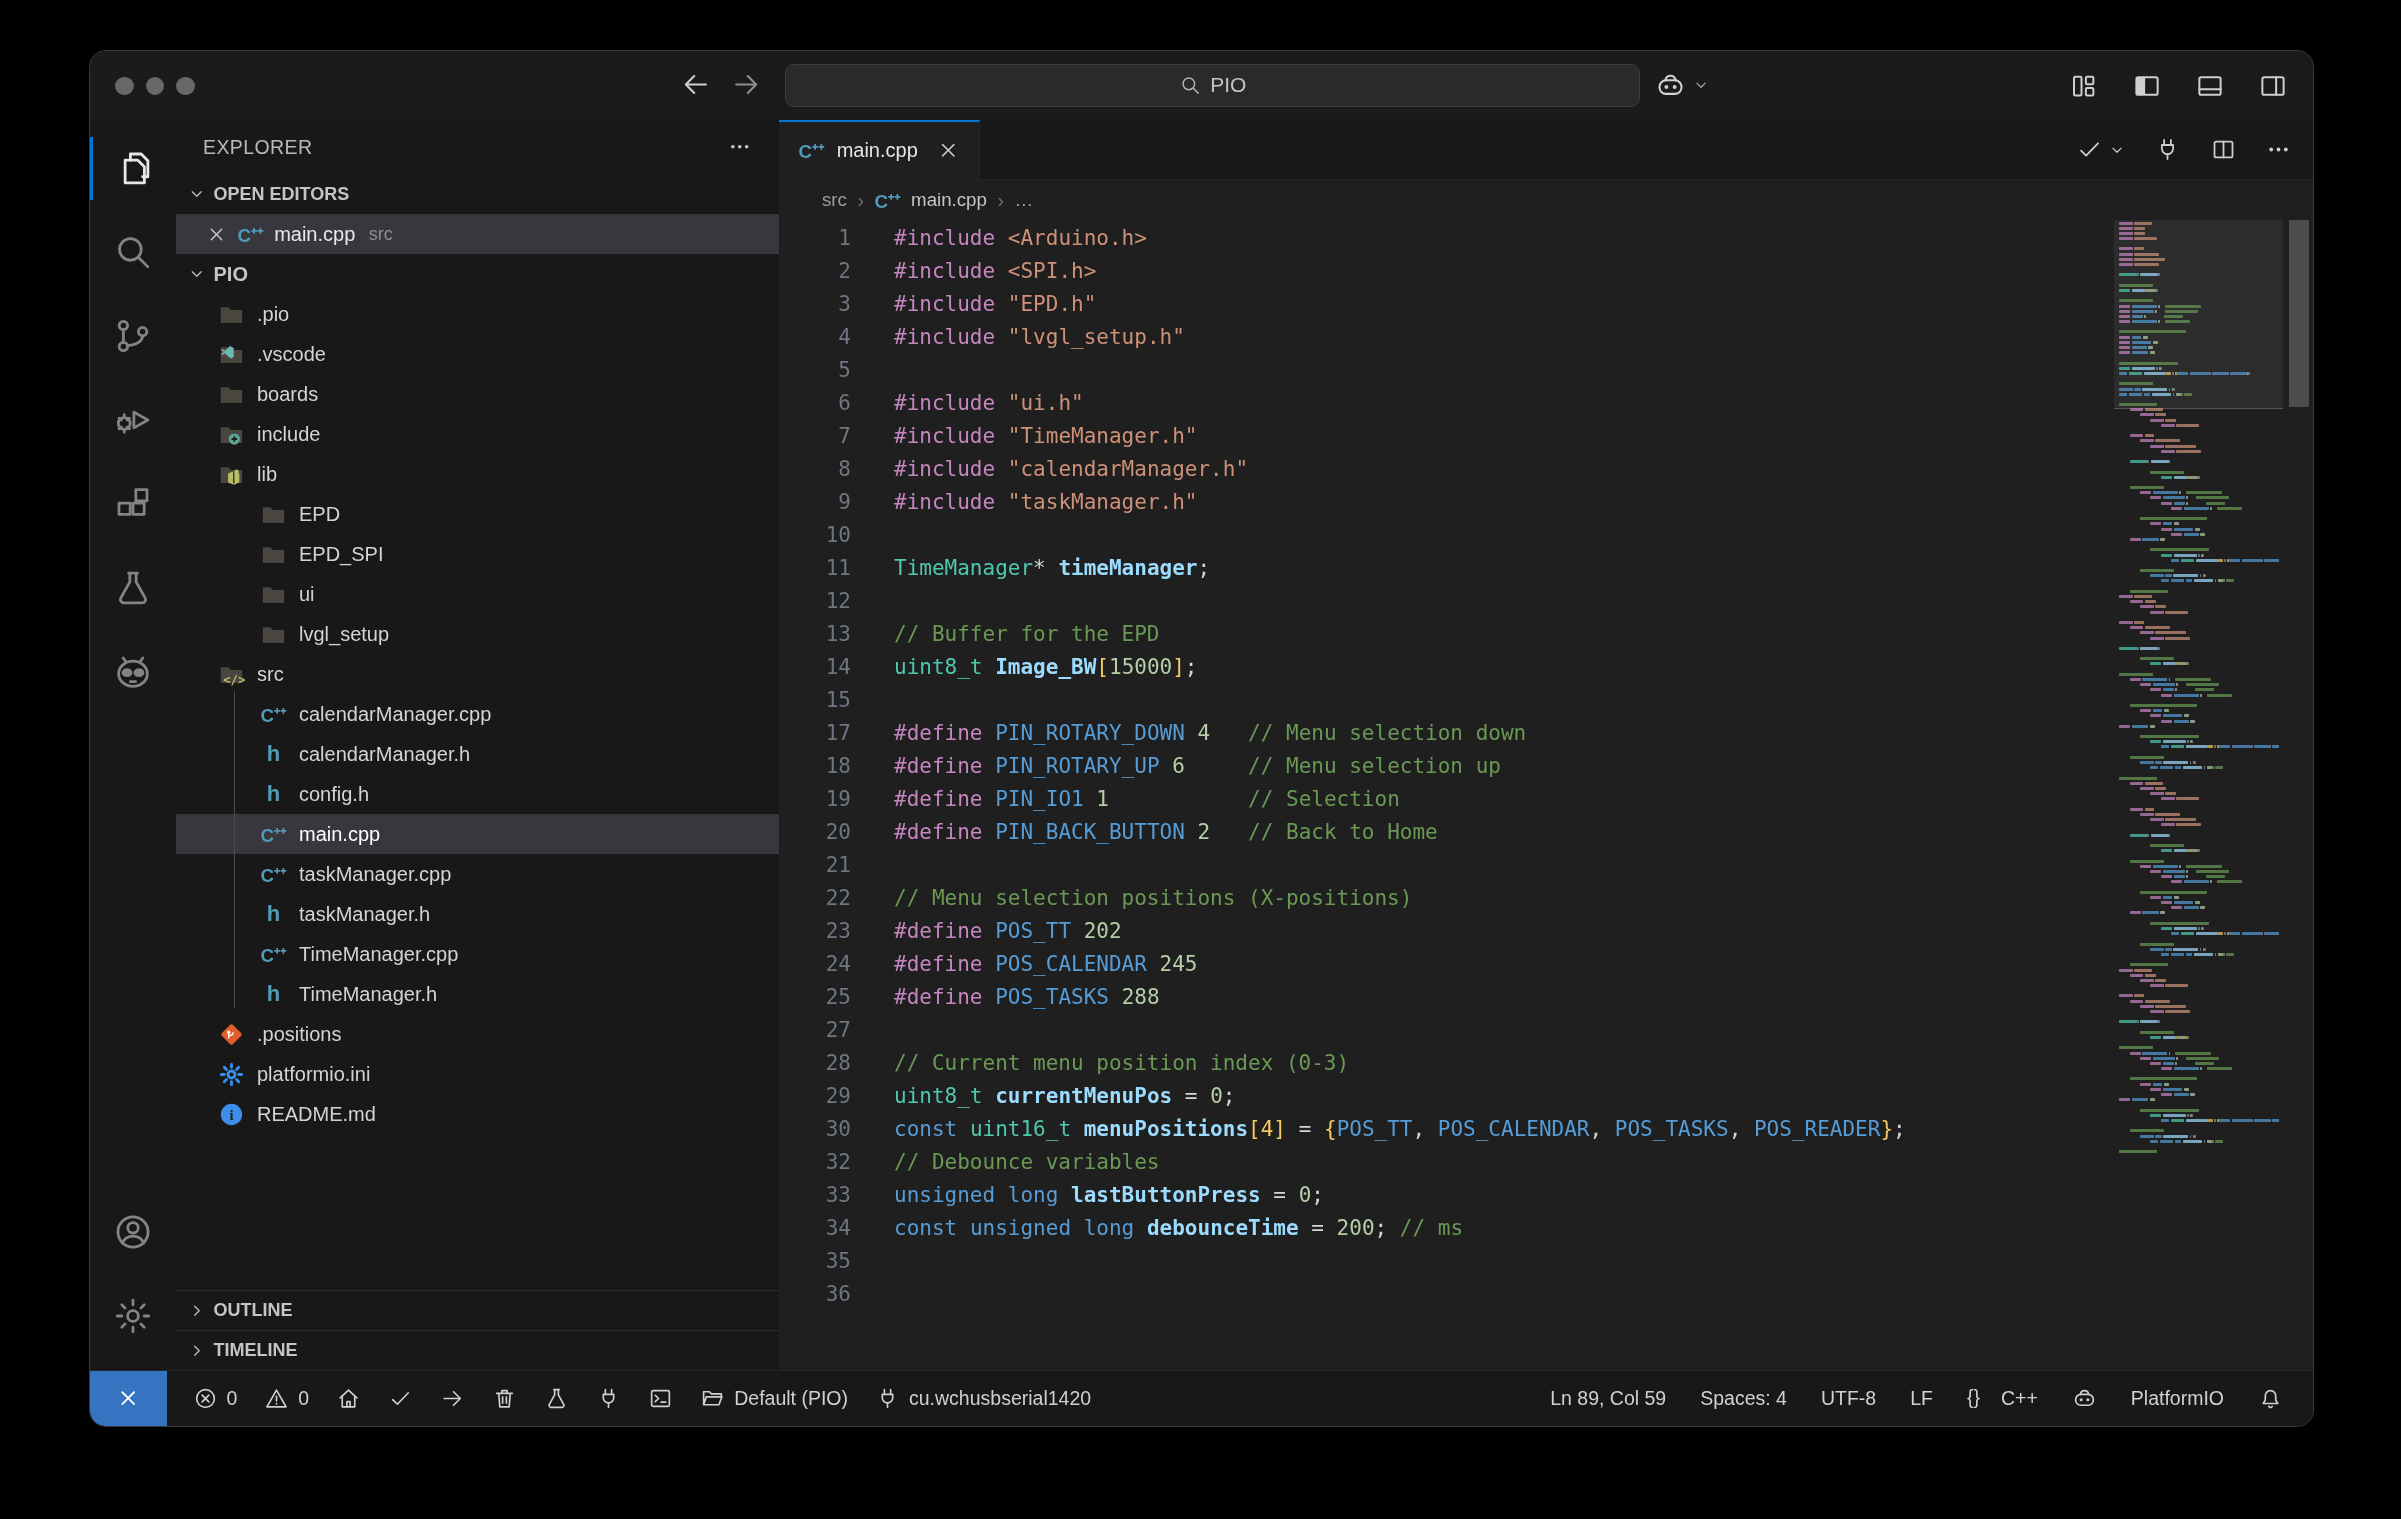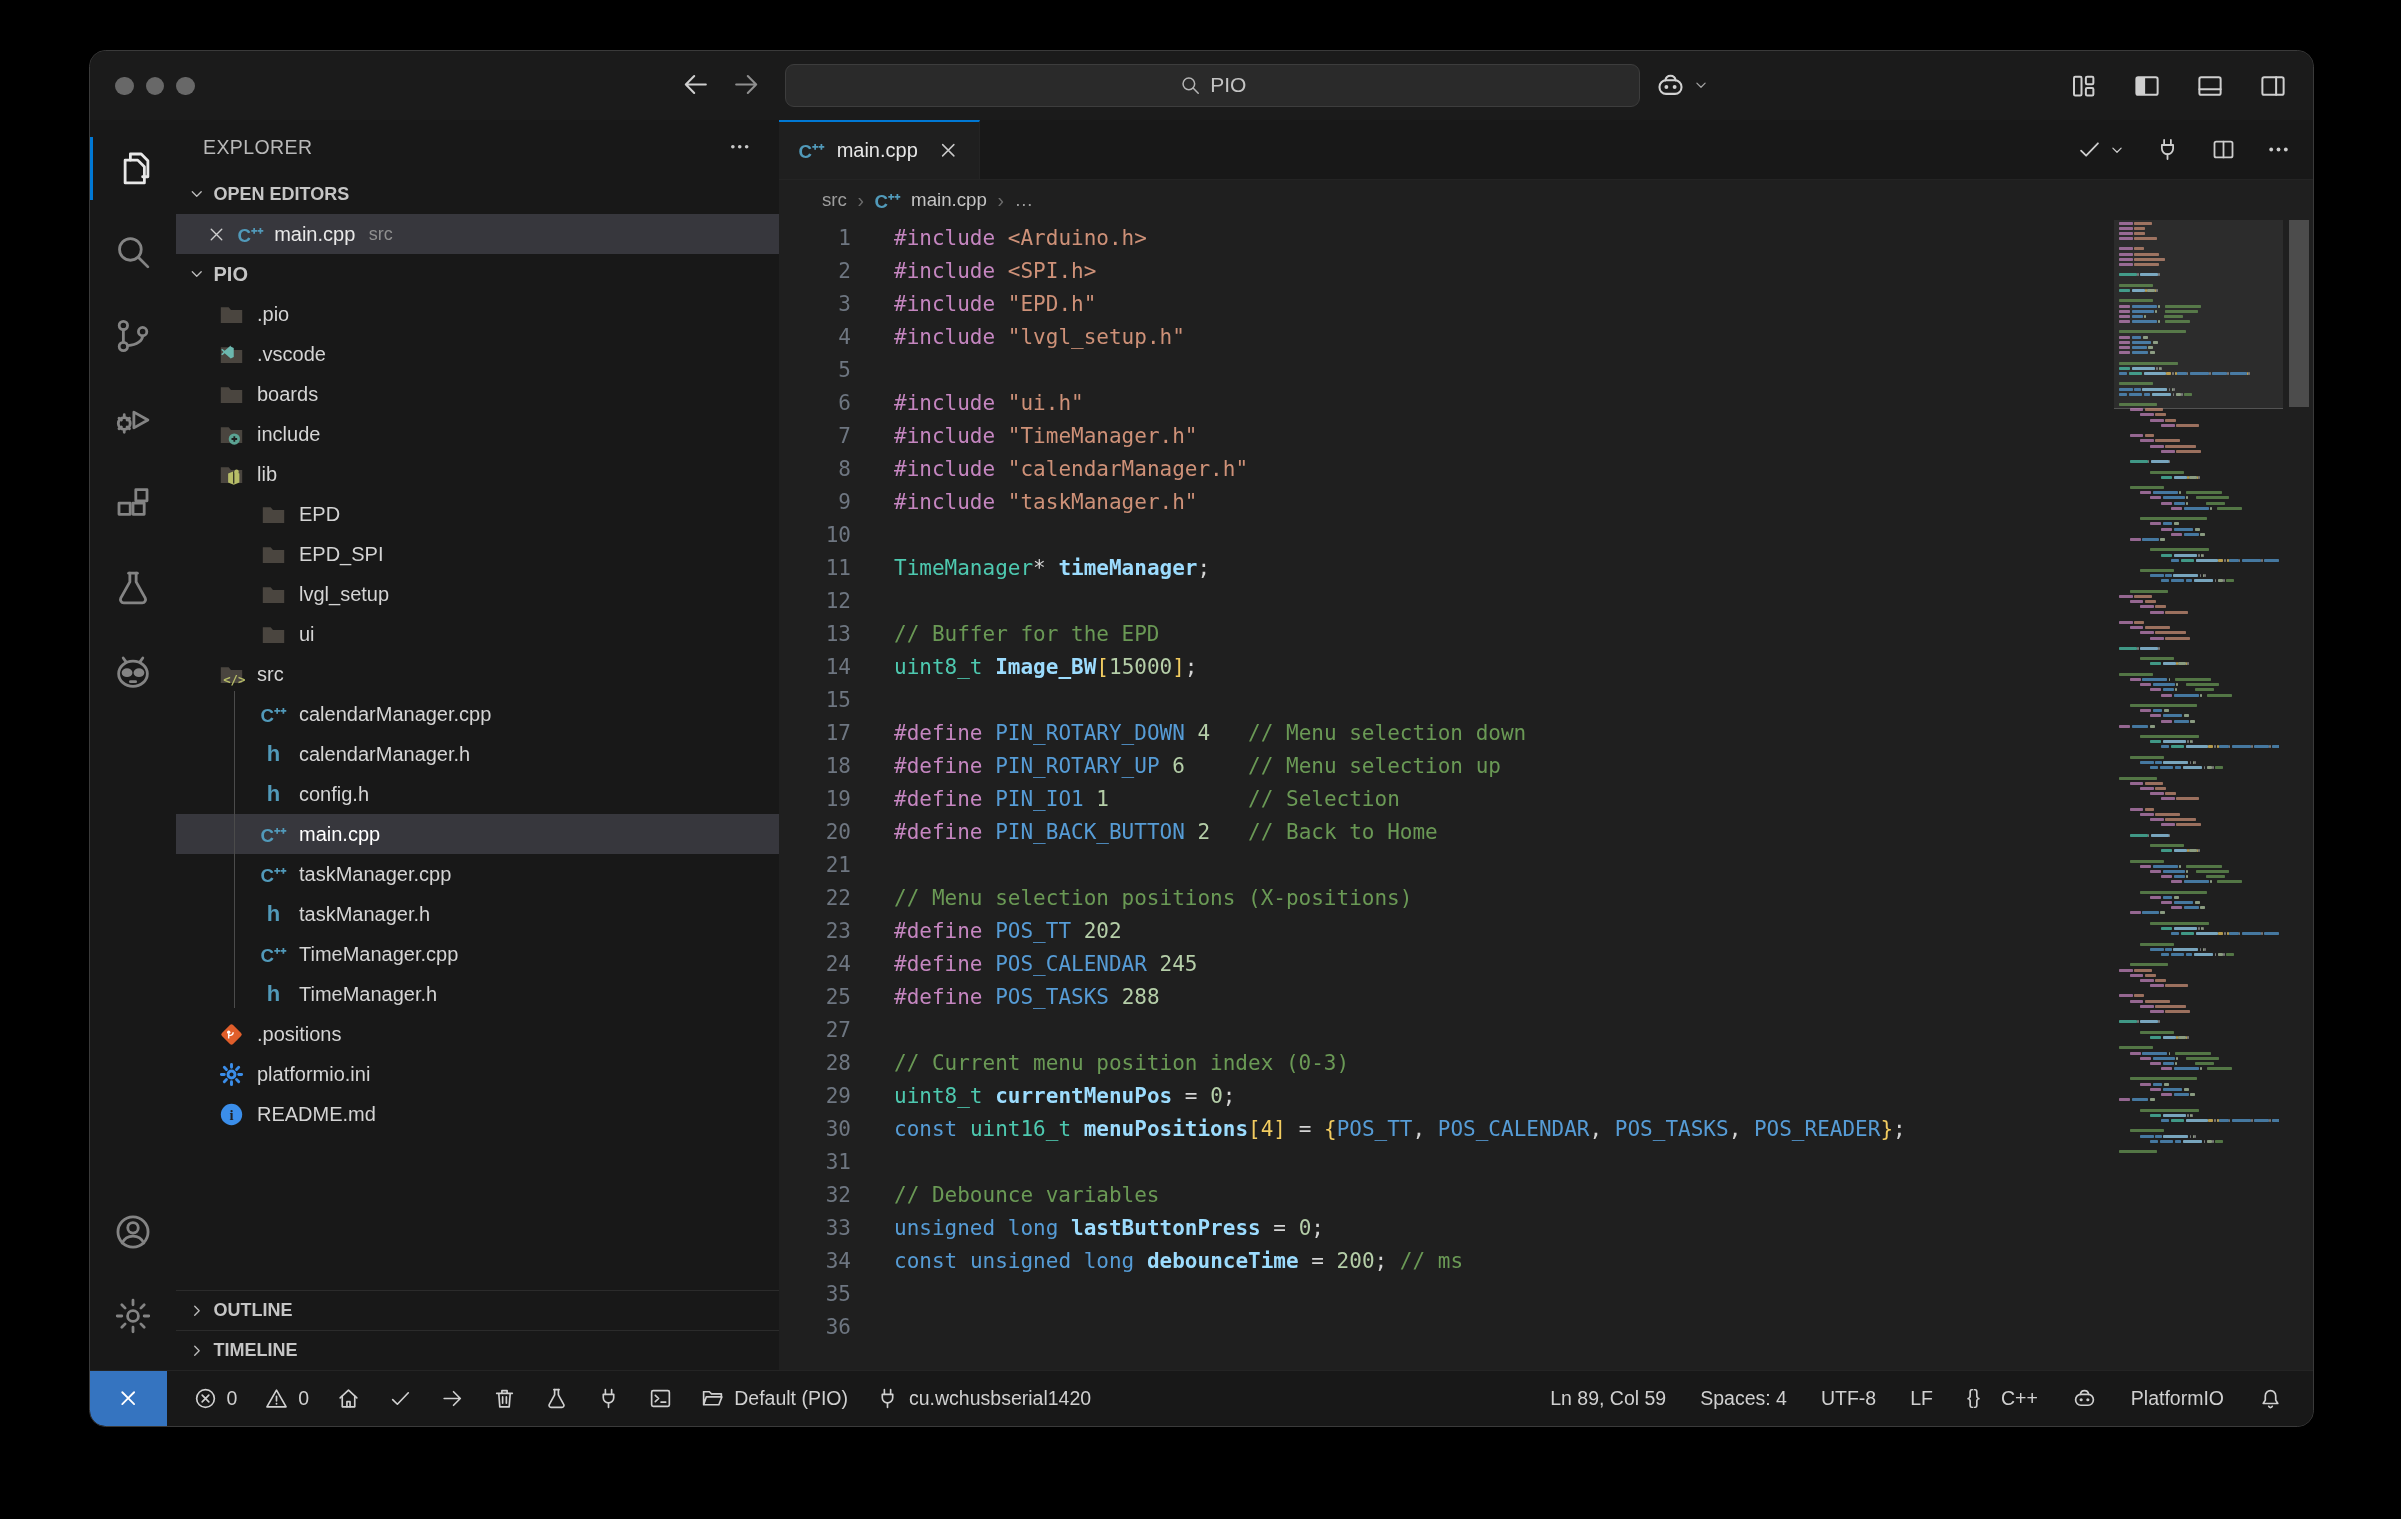--- a/index.html
+++ b/index.html
@@ -367,27 +367,27 @@
           <div class="tree-item" style="padding-left: 84px;">
             <span class="fic"><svg viewBox="0 0 24 24">
                 <path d="M2.5 5.5h7l2 2.5h10v11.5h-19z" fill="#4a453f"></path>
               </svg></span>
             <span>EPD_SPI</span>
           </div>
           <div class="tree-item" style="padding-left: 84px;">
             <span class="fic"><svg viewBox="0 0 24 24">
                 <path d="M2.5 5.5h7l2 2.5h10v11.5h-19z" fill="#4a453f"></path>
               </svg></span>
-            <span>lvgl_setup</span>
+            <span>ui</span>
           </div>
           <div class="tree-item" style="padding-left: 84px;">
             <span class="fic"><svg viewBox="0 0 24 24">
                 <path d="M2.5 5.5h7l2 2.5h10v11.5h-19z" fill="#4a453f"></path>
               </svg></span>
-            <span>ui</span>
+            <span>lvgl_setup</span>
           </div>
           <div class="tree-item" style="padding-left: 42px;">
             <span class="fic"><svg viewBox="0 0 24 24" style="font-size:27px">
                 <path d="M2.5 5.5h7l2 2.5h10v11.5h-19z" fill="#4a453f"></path>
                 <text x="14.5" y="20" text-anchor="middle" font-size="11" font-weight="bold" fill="#b7bd68" font-family="DejaVu Sans Mono,monospace">&lt;/&gt;</text>
               </svg></span>
             <span>src</span>
           </div>
           <div class="tree-item" style="padding-left: 84px;">
             <span class="fic" style="display: flex; align-items: center; justify-content: center;">
@@ -564,21 +564,20 @@
             <div class="cl"><span class="ln">20</span><span class="tk-pp">#define</span><span class="tk-pun"> </span><span class="tk-macro">PIN_BACK_BUTTON</span><span class="tk-pun"> </span><span class="tk-num">2</span><span class="tk-pun">   </span><span class="tk-cmt">// Back to Home</span></div>
             <div class="cl"><span class="ln">21</span></div>
             <div class="cl"><span class="ln">22</span><span class="tk-cmt">// Menu selection positions (X-positions)</span></div>
             <div class="cl"><span class="ln">23</span><span class="tk-pp">#define</span><span class="tk-pun"> </span><span class="tk-macro">POS_TT</span><span class="tk-pun"> </span><span class="tk-num">202</span></div>
             <div class="cl"><span class="ln">24</span><span class="tk-pp">#define</span><span class="tk-pun"> </span><span class="tk-macro">POS_CALENDAR</span><span class="tk-pun"> </span><span class="tk-num">245</span></div>
             <div class="cl"><span class="ln">25</span><span class="tk-pp">#define</span><span class="tk-pun"> </span><span class="tk-macro">POS_TASKS</span><span class="tk-pun"> </span><span class="tk-num">288</span></div>
             <div class="cl"><span class="ln">27</span></div>
             <div class="cl"><span class="ln">28</span><span class="tk-cmt">// Current menu position index (0-3)</span></div>
             <div class="cl"><span class="ln">29</span><span class="tk-type">uint8_t</span><span class="tk-pun"> </span><span class="tk-var">currentMenuPos</span><span class="tk-pun"> </span><span class="tk-pun">=</span><span class="tk-pun"> </span><span class="tk-num">0</span><span class="tk-pun">;</span></div>
             <div class="cl"><span class="ln">30</span><span class="tk-kw">const</span><span class="tk-pun"> </span><span class="tk-type">uint16_t</span><span class="tk-pun"> </span><span class="tk-var">menuPositions</span><span class="tk-brk">[4]</span><span class="tk-pun"> </span><span class="tk-pun">=</span><span class="tk-pun"> </span><span class="tk-brk">{</span><span class="tk-macro">POS_TT</span><span class="tk-pun">,</span><span class="tk-pun"> </span><span class="tk-macro">POS_CALENDAR</span><span class="tk-pun">,</span><span class="tk-pun"> </span><span class="tk-macro">POS_TASKS</span><span class="tk-pun">,</span><span class="tk-pun"> </span><span class="tk-macro">POS_READER</span><span class="tk-brk">}</span><span class="tk-pun">;</span></div>
-            <div class="cl"><span class="ln">31</span></div>
             <div class="cl"><span class="ln">32</span><span class="tk-cmt">// Debounce variables</span></div>
             <div class="cl"><span class="ln">33</span><span class="tk-kw">unsigned</span><span class="tk-pun"> </span><span class="tk-kw">long</span><span class="tk-pun"> </span><span class="tk-var">lastButtonPress</span><span class="tk-pun"> </span><span class="tk-pun">=</span><span class="tk-pun"> </span><span class="tk-num">0</span><span class="tk-pun">;</span></div>
             <div class="cl"><span class="ln">34</span><span class="tk-kw">const</span><span class="tk-pun"> </span><span class="tk-kw">unsigned</span><span class="tk-pun"> </span><span class="tk-kw">long</span><span class="tk-pun"> </span><span class="tk-var">debounceTime</span><span class="tk-pun"> </span><span class="tk-pun">=</span><span class="tk-pun"> </span><span class="tk-num">200</span><span class="tk-pun">;</span><span class="tk-pun"> </span><span class="tk-cmt">// ms</span></div>
             <div class="cl"><span class="ln">35</span></div>
             <div class="cl"><span class="ln">36</span></div>
           </div>
         <div class="mm-slider"></div>
         <div class="minimap">
             <div class="mm-row"><span style="width: 13.5px; background: rgb(197, 134, 192); opacity: 0.75;"></span><span style="width: 1.5px; background: transparent; opacity: 0.75;"></span><span style="width: 18px; background: rgb(206, 145, 120); opacity: 0.75;"></span></div>
             <div class="mm-row"><span style="width: 13.5px; background: rgb(197, 134, 192); opacity: 0.75;"></span><span style="width: 1.5px; background: transparent; opacity: 0.75;"></span><span style="width: 11.2px; background: rgb(206, 145, 120); opacity: 0.75;"></span></div>

